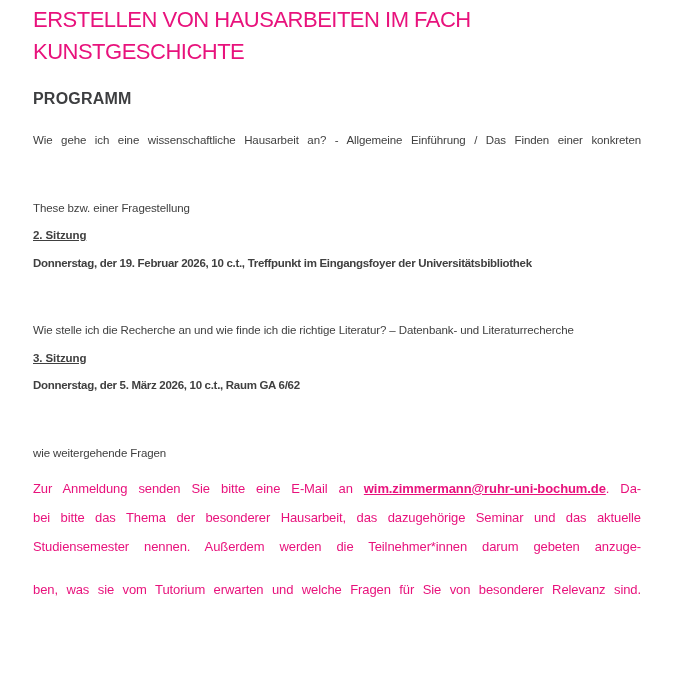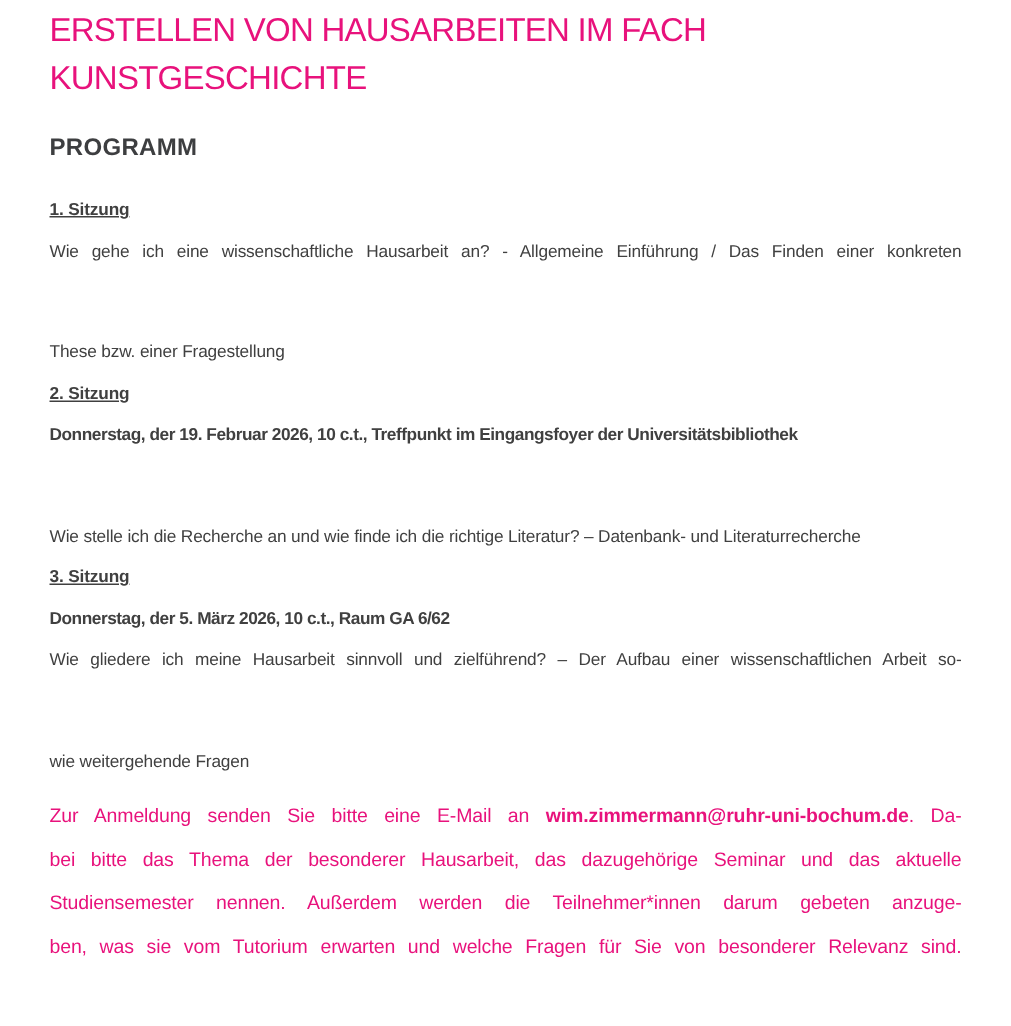--- a/index.html
+++ b/index.html
@@ -60,53 +60,51 @@
     margin-top:7px;
     font-size:13px;
     letter-spacing:-0.1px;
     color:#e8127c;
   }
   .rline{
     line-height:29px;
     text-align:justify;
     text-align-last:justify;
   }
-  .rline.last{text-align-last:justify;}
-  .email{font-weight:700;}
+  .rline.last{text-align-last:justify;margin-top:14px;}
+  .email{font-weight:700;text-decoration:underline;}
 </style>
 </head>
 <body>
 
 <div class="doc">
 
   <div class="title">
     <div>ERSTELLEN VON HAUSARBEITEN IM FACH</div>
     <div>KUNSTGESCHICHTE</div>
   </div>
 
   <div class="h-program">PROGRAMM</div>
 
   <div class="program">
 
     <div>
-      <div class="pline"><span class="session-label">1. Sitzung</span></div>
       <div class="pline desc-j">Wie gehe ich eine wissenschaftliche Hausarbeit an? - Allgemeine Einführung / Das Finden einer konkreten</div>
       <div class="pline desc-n">These bzw. einer Fragestellung</div>
     </div>
 
     <div>
       <div class="pline"><span class="session-label">2. Sitzung</span></div>
       <div class="pline date">Donnerstag, der 19. Februar 2026, 10 c.t., Treffpunkt im Eingangsfoyer der Universitätsbibliothek</div>
       <div class="pline desc-n">Wie stelle ich die Recherche an und wie finde ich die richtige Literatur? – Datenbank- und Literaturrecherche</div>
     </div>
 
     <div>
       <div class="pline"><span class="session-label">3. Sitzung</span></div>
       <div class="pline date">Donnerstag, der 5. März 2026, 10 c.t., Raum GA 6/62</div>
-      <div class="pline desc-j">Wie gliedere ich meine Hausarbeit sinnvoll und zielführend? – Der Aufbau einer wissenschaftlichen Arbeit so-</div>
       <div class="pline desc-n">wie weitergehende Fragen</div>
     </div>
 
   </div>
 
   <div class="registration">
     <div class="rline"><span>Zur Anmeldung senden Sie bitte eine E-Mail an </span><span class="email">wim.zimmermann@ruhr-uni-bochum.de</span><span>. Da-</span></div>
     <div class="rline">bei bitte das Thema der besonderer Hausarbeit, das dazugehörige Seminar und das aktuelle</div>
     <div class="rline">Studiensemester nennen. Außerdem werden die Teilnehmer*innen darum gebeten anzuge-</div>
     <div class="rline last">ben, was sie vom Tutorium erwarten und welche Fragen für Sie von besonderer Relevanz sind.</div>

